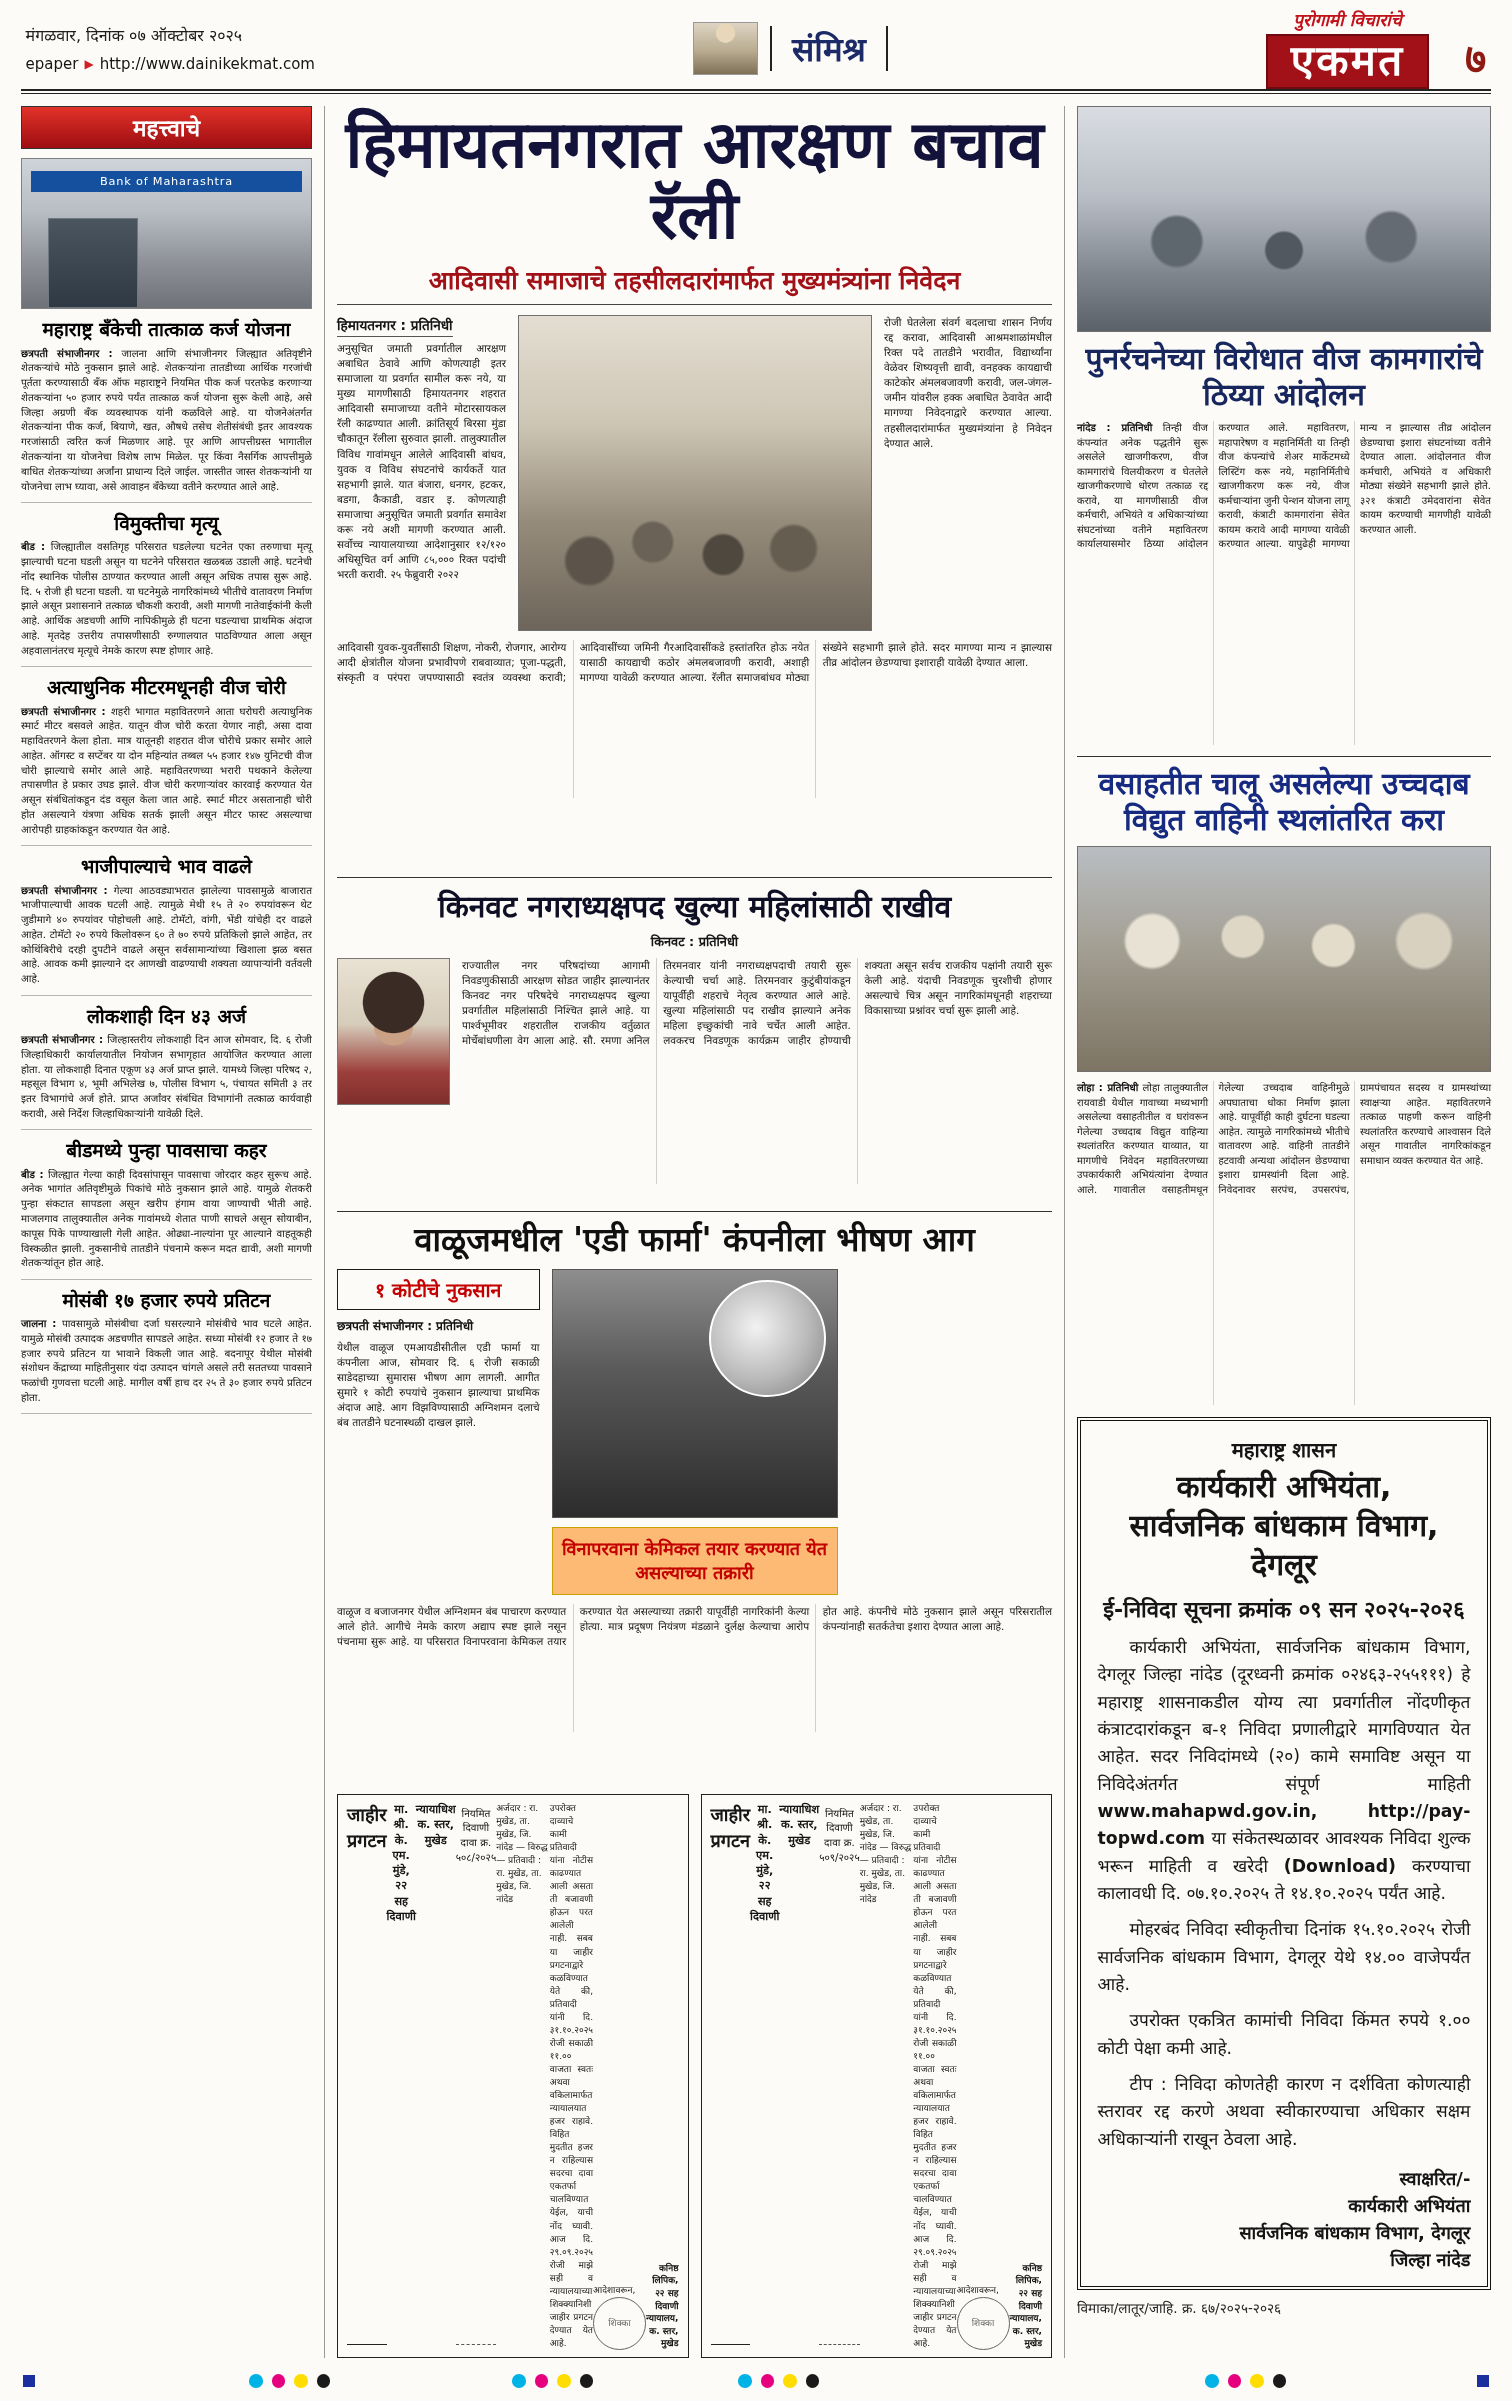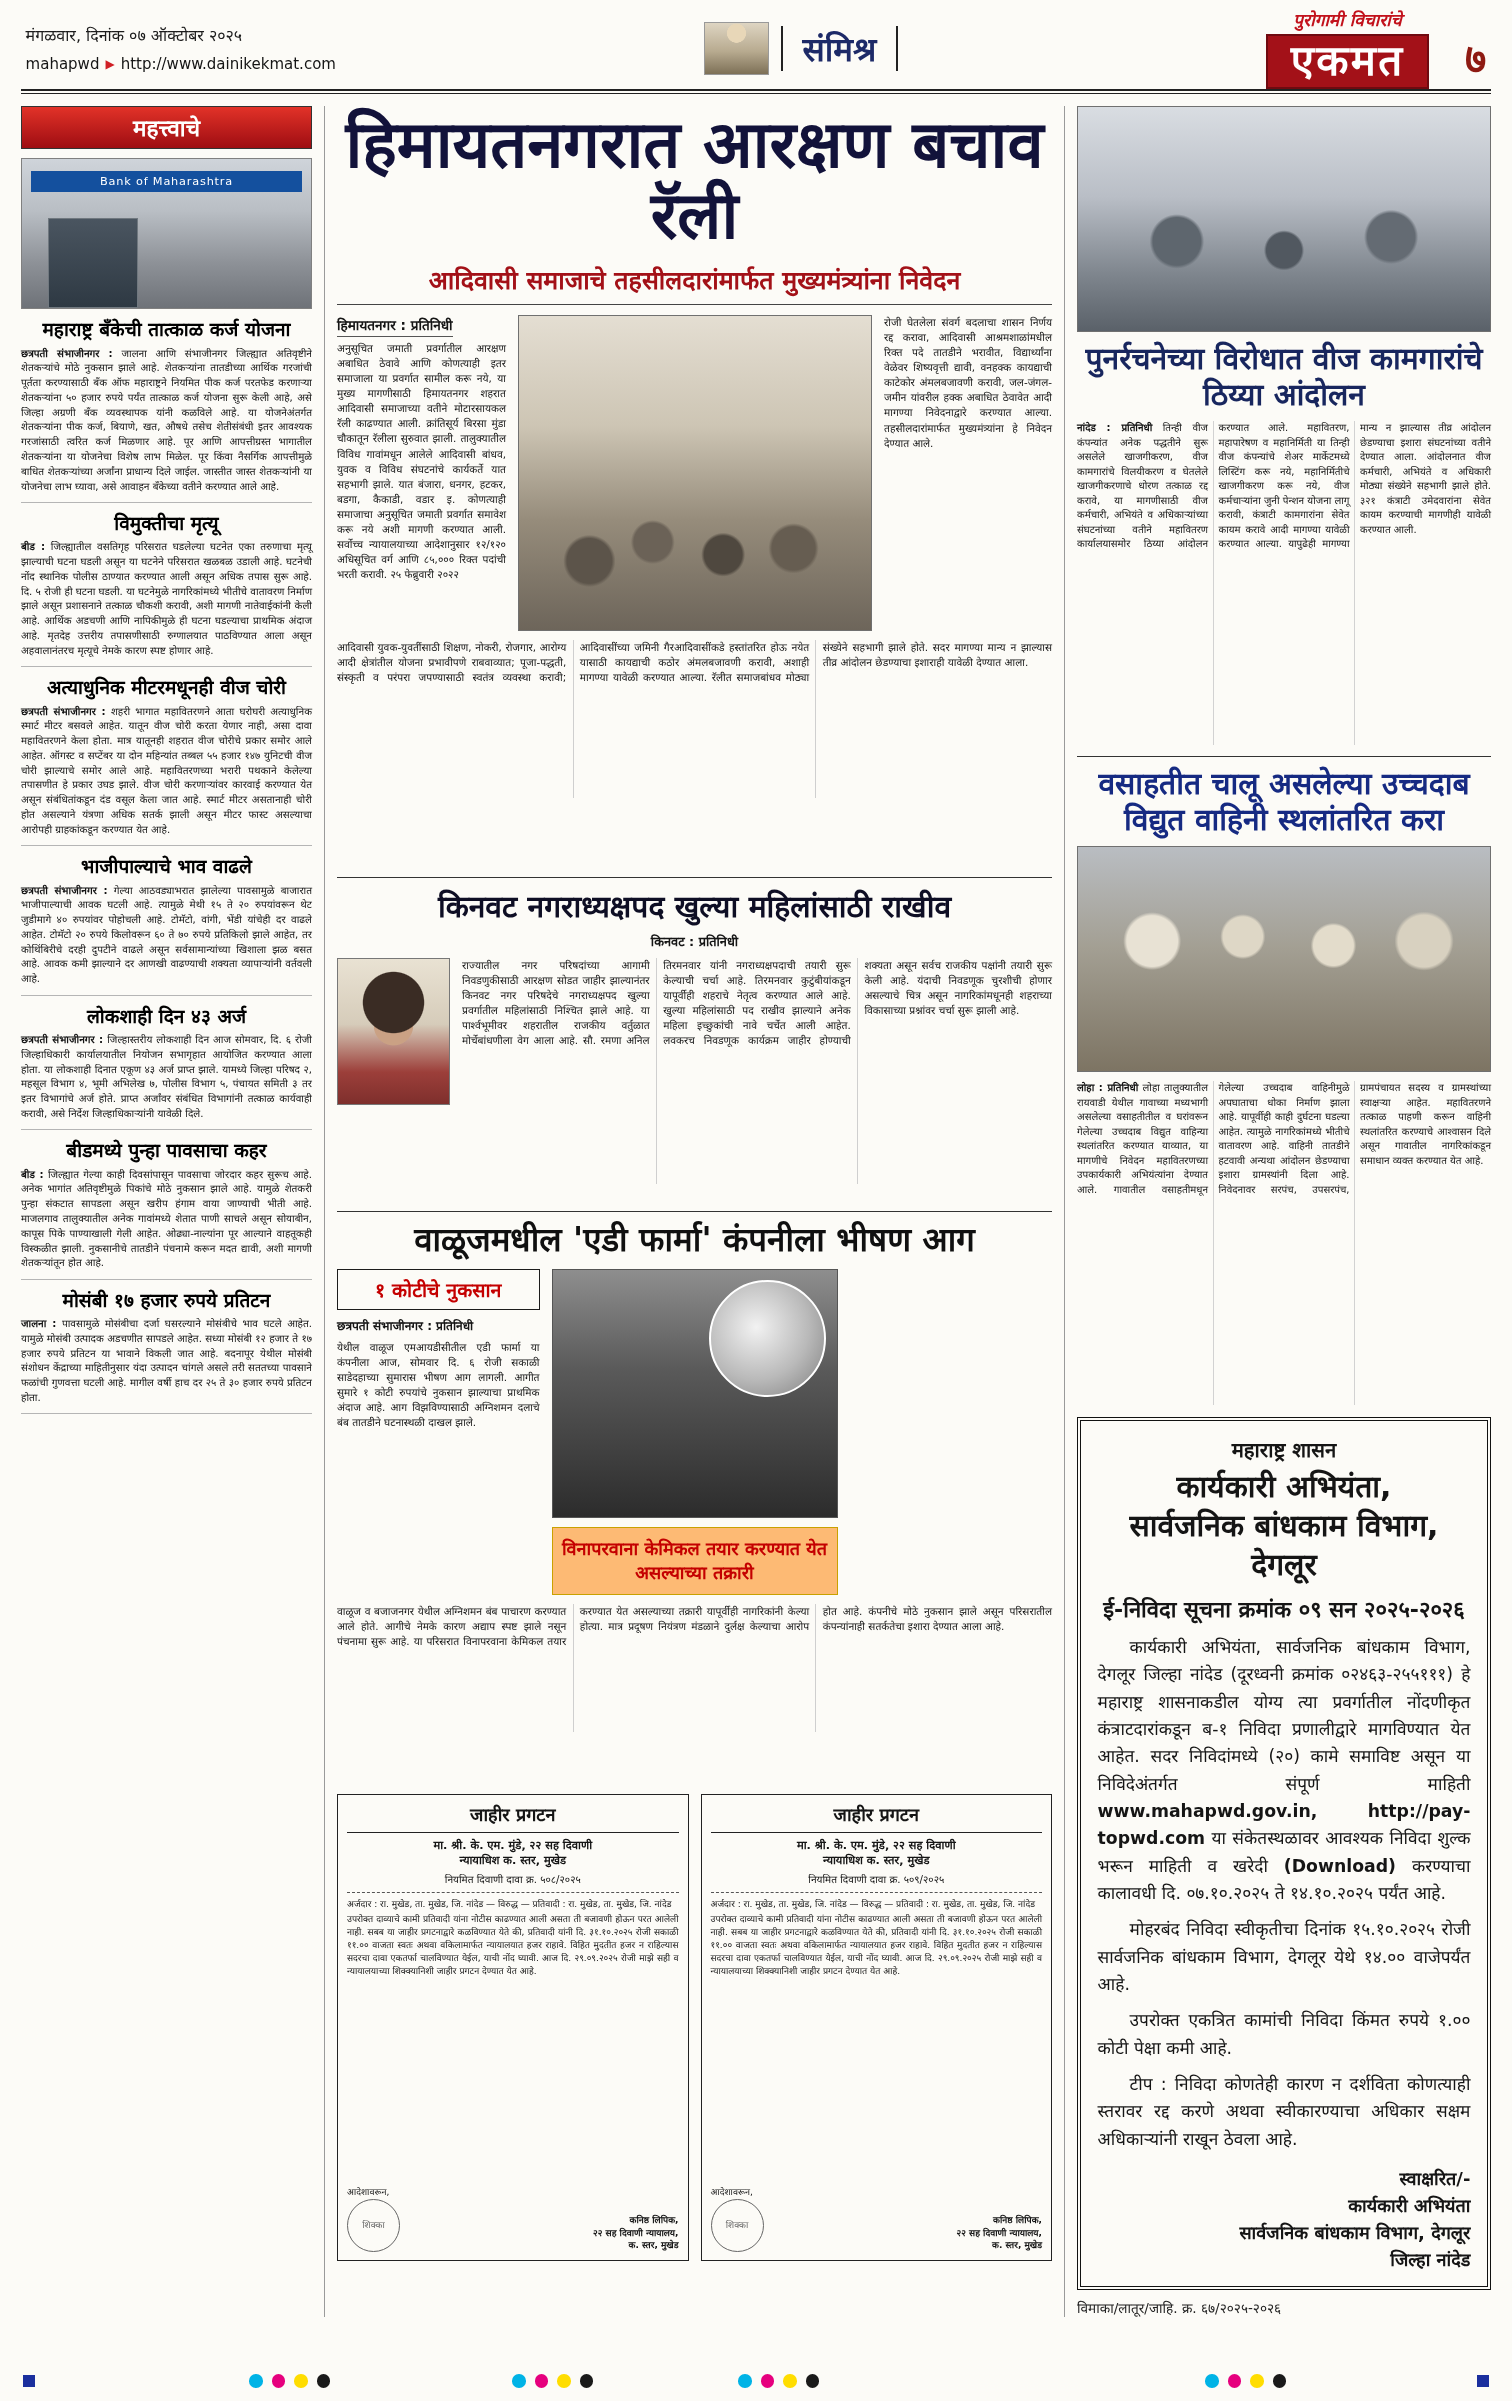--- a/index.html
+++ b/index.html
@@ -72,21 +72,21 @@
   .ph-grid{display:grid;grid-template-columns:1fr 286px 1fr;gap:12px;margin-bottom:9px}
   .kicker{border:1.5px solid #1c1c1c;color:#c40000;font-weight:bold;font-size:19.6px;text-align:center;padding:6px 3px;margin-bottom:7.5px}
   .ph-byline{font-weight:bold;font-size:12px;margin-bottom:6px}
   .ph-photo{height:249px;border:0.8px solid #555;position:relative;background:
      linear-gradient(180deg,#8e8e8e 0%,#5a5a5a 40%,#2c2c2c 100%)}
   .ph-photo::after{content:"";position:absolute;right:10.5px;top:10.5px;width:113px;height:113px;border-radius:50%;border:2.3px solid #fff;background:radial-gradient(circle at 40% 40%,#f2f2f2,#b9b9b9 55%,#7c7c7c)}
   .highlight{background:#fdba74;color:#c40000;font-weight:bold;font-size:18px;text-align:center;line-height:1.35;padding:9px 7.5px;border:0.8px solid #c9a100;margin-top:9px}
   .ph-more{min-height:128px}
 
   .notices{display:flex;gap:12px;min-height:467px}
-  .notice{flex:1;border:1.5px solid #222;padding:7.5px 9px;font-size:9px;line-height:1.45;display:flex;flex-direction:column}
+  .notice{flex:1;border:1.5px solid #222;padding:7.5px 9px;font-size:9px;line-height:1.45;display:flex;flex-direction:row}
   .notice-title{font-size:18px;font-weight:bold;text-align:center;border-bottom:0.8px solid #222;padding-bottom:3.8px;margin-bottom:5.3px}
   .notice-court{text-align:center;font-weight:bold;font-size:11.3px;line-height:1.35}
   .notice-case{text-align:center;font-size:10.2px;margin:4.5px 0;border-bottom:0.8px dashed #555;padding-bottom:4.5px}
   .notice-parties{text-align:left;margin-bottom:2px}
   .notice-body{text-align:justify;flex:1}
   .notice-sign{display:flex;justify-content:space-between;align-items:flex-end;margin-top:7.5px}
   .seal{width:53px;height:53px;border:1.5px solid #666;border-radius:50%;display:flex;align-items:center;justify-content:center;color:#666;font-size:9px}
   .sign-right{text-align:right;font-weight:bold;line-height:1.4}
 
   
@@ -125,21 +125,21 @@
 </style>
 </head>
 <body>
 
 <div class="page">
 
   <header class="masthead-bar">
     <div class="mb-left">
       <div class="date-line">मंगळवार, दिनांक ०७ ऑक्टोबर २०२५</div>
       <div class="epaper">
-        <span>mahapwd</span>
+        <span>epaper</span>
         <span class="arrow">▶</span>
         <span>http://www.dainikekmat.com</span>
       </div>
     </div>
     <div class="mb-center">
       <div class="logo-mark"></div>
       <div class="section-name">संमिश्र</div>
     </div>
     <div class="mb-right">
       <div class="tagline">पुरोगामी विचारांचे</div>

